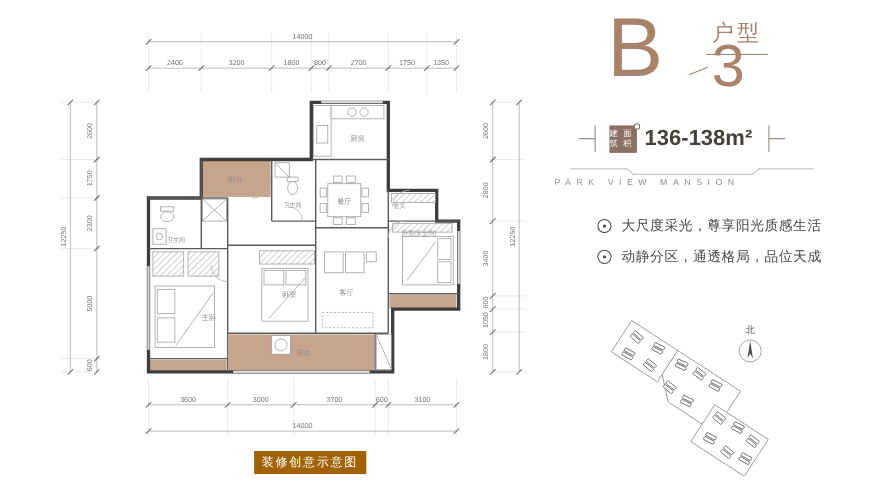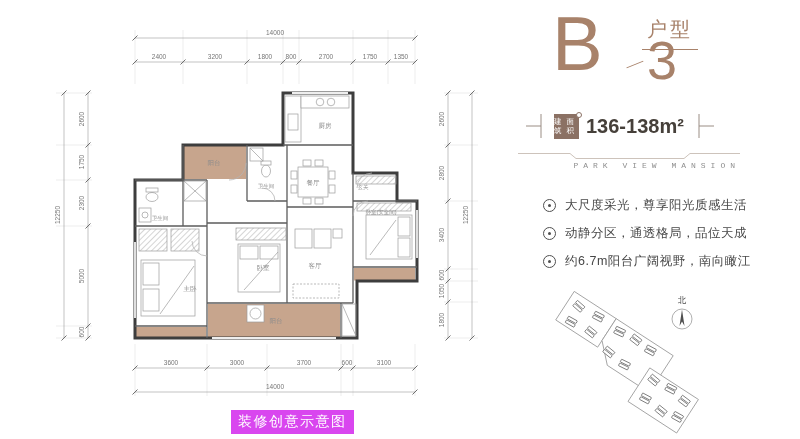--- a/index.html
+++ b/index.html
@@ -34,33 +34,33 @@
 
   #area-row{position:absolute;left:526px;top:110px;height:32px;display:flex;align-items:center;}
   .area-badge{position:relative;width:25px;height:25px;background:#8b7164;color:#fff;
               display:flex;flex-direction:row;justify-content:center;align-items:center;
               font-size:7.5px;line-height:9px;margin:0 7px 0 6px;letter-spacing:1px;}
   .badge-mark{position:absolute;right:-3px;top:-2px;width:4px;height:4px;border:1px solid #8b7164;
               border-radius:50%;background:#fff;}
   .area-value{font-size:20px;font-weight:bold;color:#46403a;letter-spacing:0;}
 
   #brand-divider{position:absolute;left:518px;top:150px;}
-  #brand-name{position:absolute;left:518px;top:161px;width:222px;text-align:right;
-              font-family:Liberation Mono, monospace;font-size:8px;letter-spacing:5px;color:#8f8f8f;}
+  #brand-name{position:absolute;left:504px;top:161px;width:222px;text-align:left;
+              font-family:Liberation Sans, sans-serif;font-size:8px;letter-spacing:5px;color:#8f8f8f;}
 
   #features{position:absolute;left:543px;top:197px;}
   .feature-row{display:flex;align-items:center;margin-bottom:11px;}
   .feat-icon{width:11px;height:11px;border:1px solid #4f4f4f;border-radius:50%;
              display:flex;align-items:center;justify-content:center;margin-right:9px;flex:none;}
   .feat-dot{width:3px;height:3px;border-radius:50%;background:#4f4f4f;}
   .feat-text{font-size:12.5px;color:#474747;letter-spacing:.5px;}
 
   #siteplan{position:absolute;left:548px;top:288px;}
-  #caption-badge{position:absolute;left:231px;top:410px;background:#d946ef;color:#fff;
-                 font-size:14px;letter-spacing:1.5px;padding:3px 7px;}
+  #caption-badge{position:absolute;left:231px;top:410px;background:#a16207;color:#fff;
+                 font-size:11px;letter-spacing:1.5px;padding:3px 7px;}
 </style>
 </head>
 <body>
 
 <div id="stage">
 
   
   <svg width="530" height="439" viewBox="0 0 530 439">
     <defs>
       <pattern id="hatch" width="4" height="4" patternUnits="userSpaceOnUse" patternTransform="rotate(45)">
@@ -307,26 +307,20 @@
           <span class="feat-dot"></span>
         </span>
       <span class="feat-text">大尺度采光，尊享阳光质感生活</span>
     </div>
     <div class="feature-row">
       <span class="feat-icon">
           <span class="feat-dot"></span>
         </span>
       <span class="feat-text">动静分区，通透格局，品位天成</span>
     </div>
-    <div class="feature-row">
-      <span class="feat-icon">
-          <span class="feat-dot"></span>
-        </span>
-      <span class="feat-text">约6.7m阳台广阔视野，南向瞰江</span>
-    </div>
   </div>
 
   
   <svg id="siteplan" width="175" height="150" viewBox="0 0 175 150">
     <defs>
       <g id="twr">
         <rect x="-5" y="-3.6" width="10" height="3" rx=".5" fill="#fff" stroke="#5a5a5a" stroke-width=".7"></rect>
         <rect x="-5" y=".6" width="10" height="3" rx=".5" fill="#fff" stroke="#5a5a5a" stroke-width=".7"></rect>
       </g>
     </defs>

